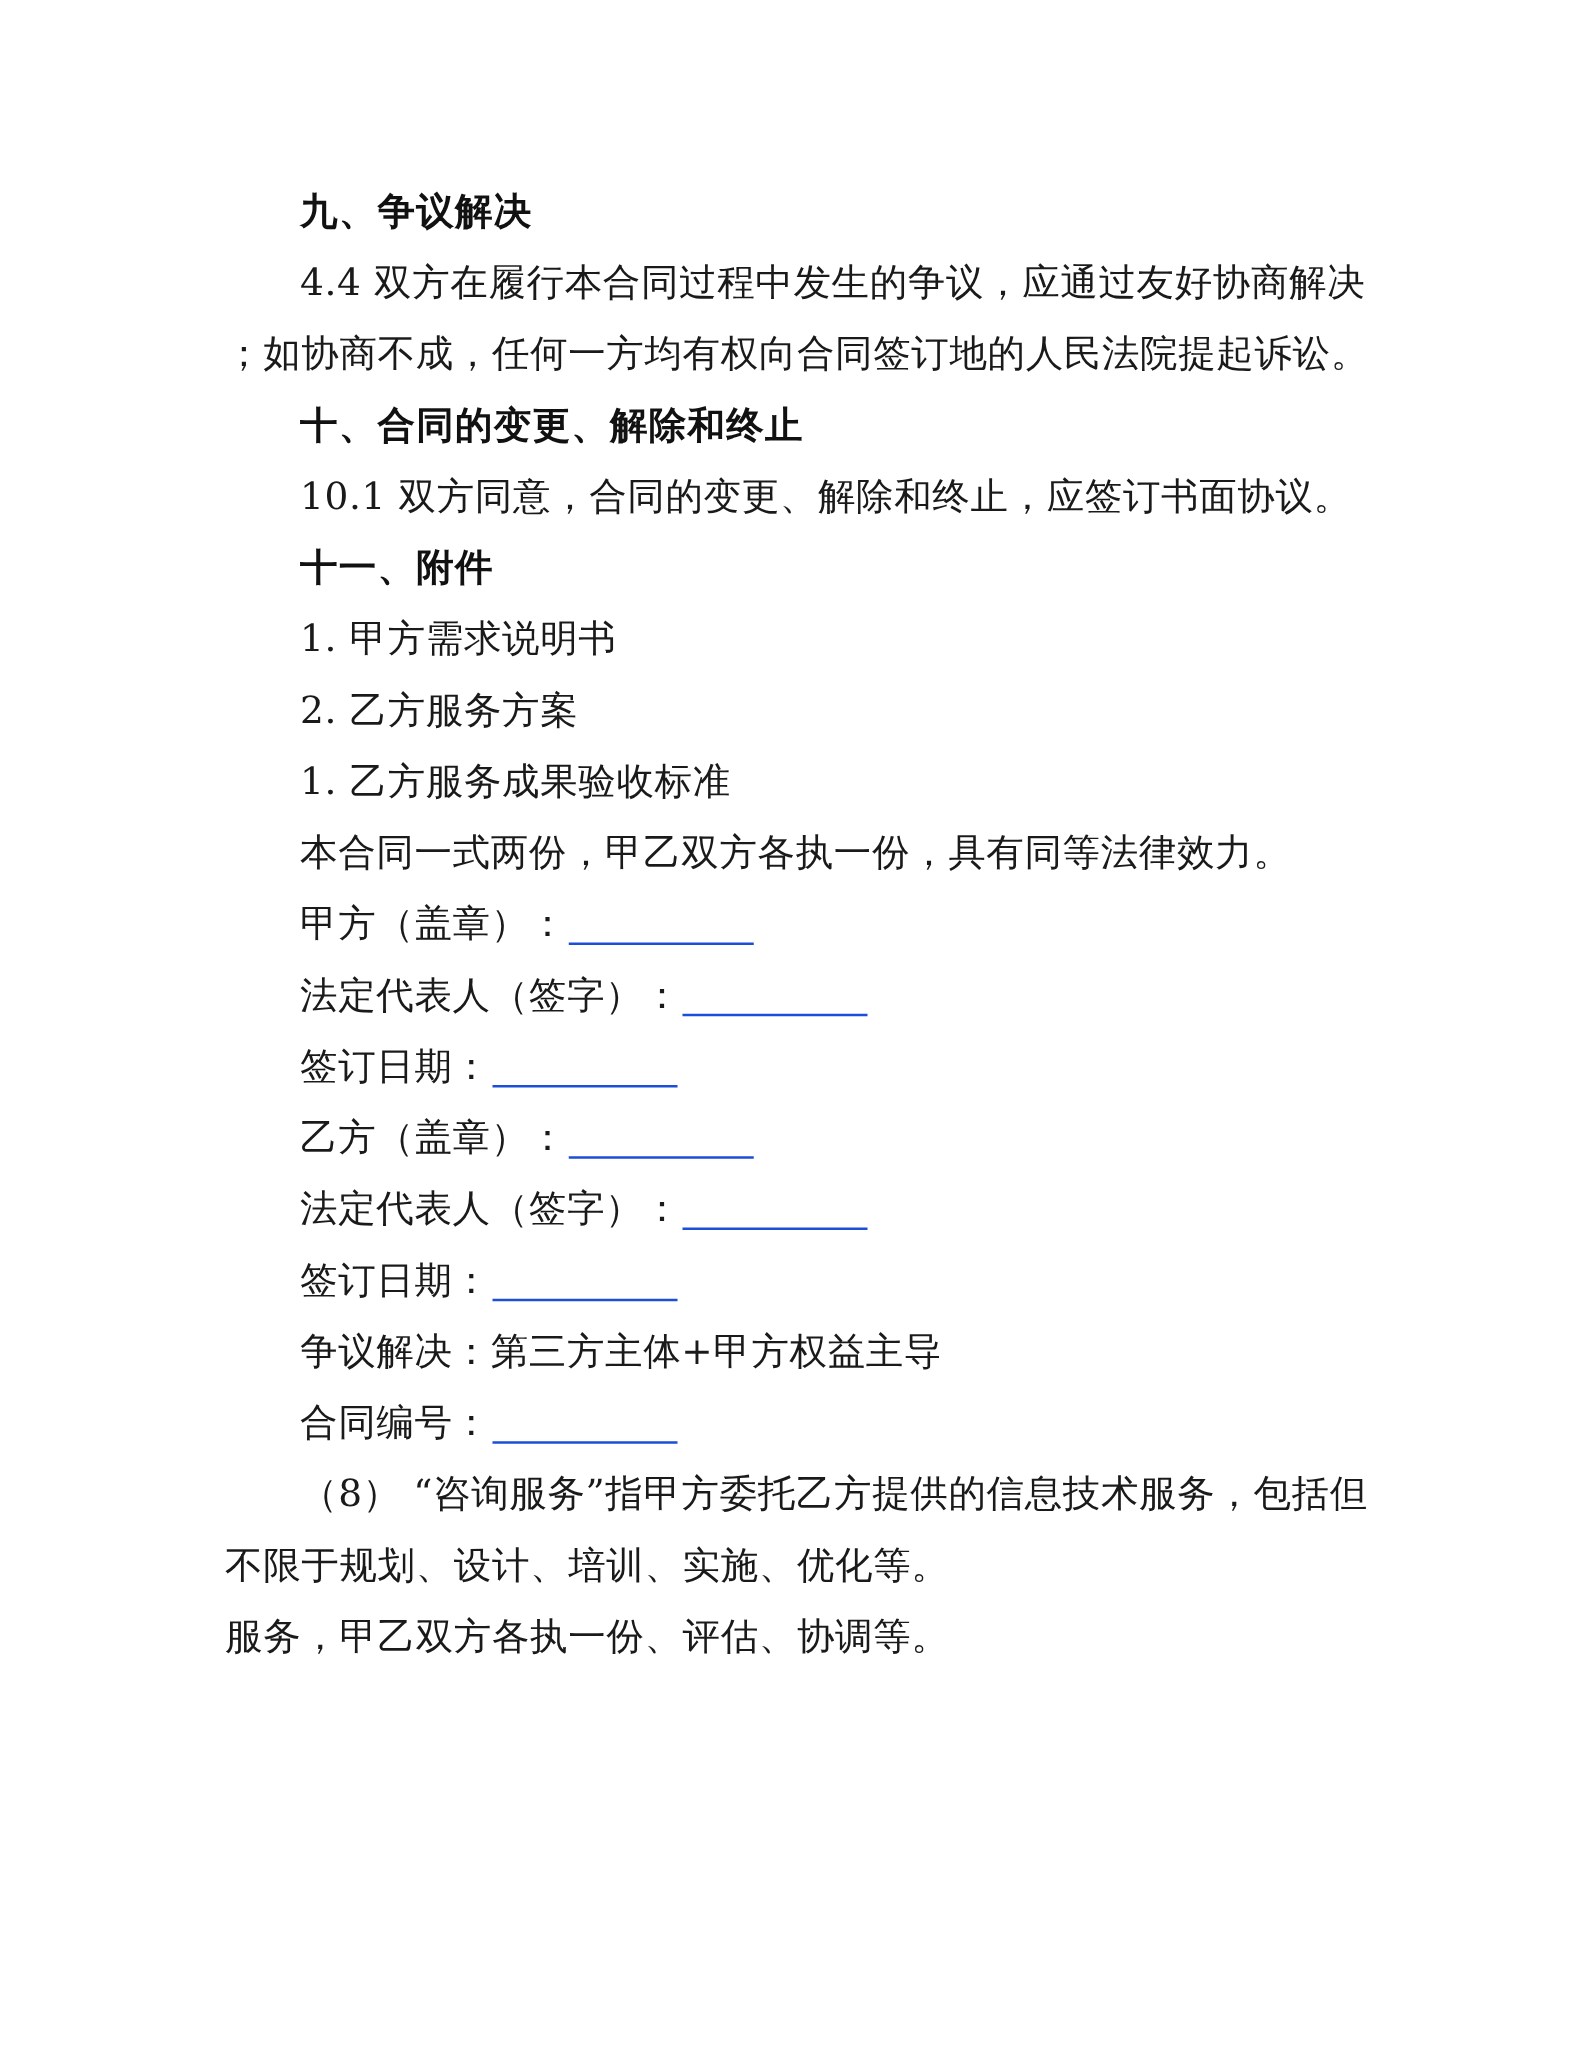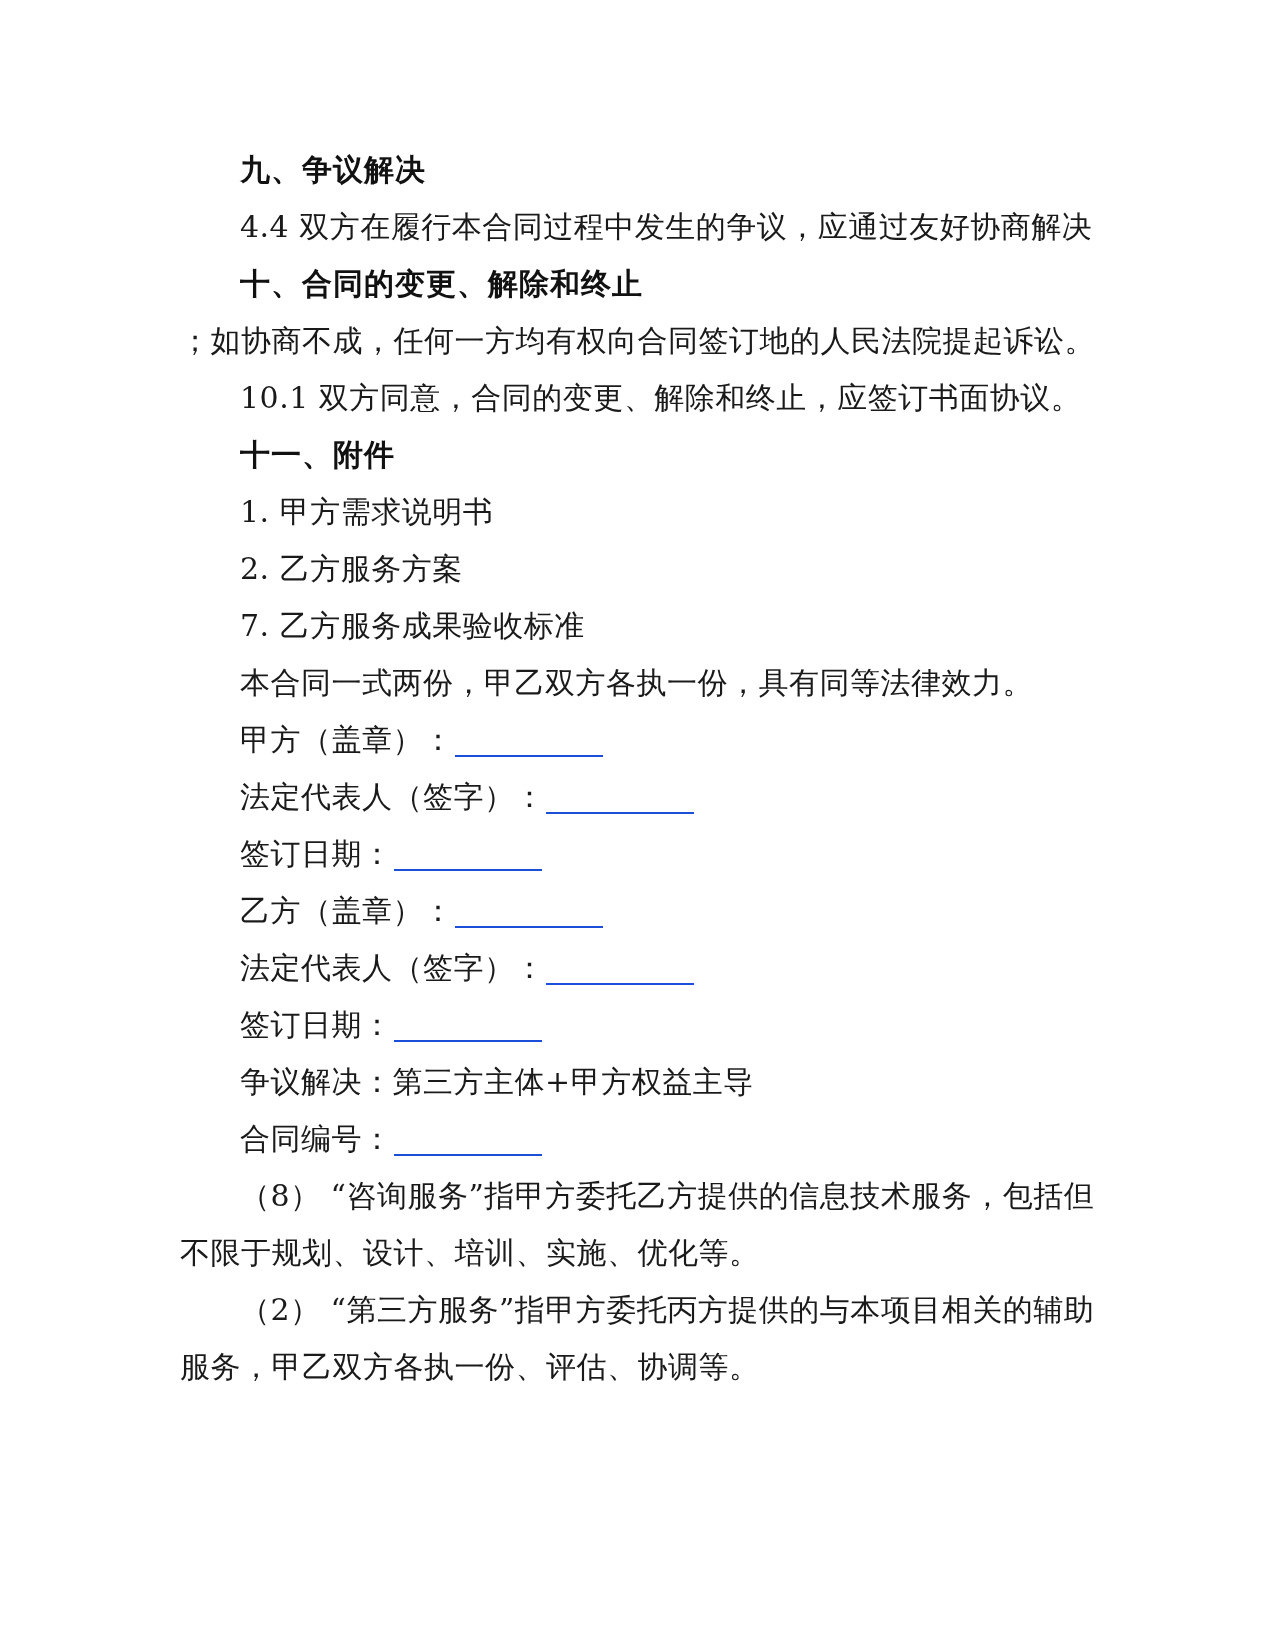--- a/index.html
+++ b/index.html
@@ -55,31 +55,31 @@
 </style>
 </head>
 <body>
 
 <div class="page">
   <div class="doc">
 
     <div class="line indent heading">九、争议解决</div>
 
     <div class="line indent">4.4 双方在履行本合同过程中发生的争议，应通过友好协商解决</div>
+    <div class="line">；如协商不成，任何一方均有权向合同签订地的人民法院提起诉讼。</div>
+
     <div class="line indent heading">十、合同的变更、解除和终止</div>
-
-    <div class="line">；如协商不成，任何一方均有权向合同签订地的人民法院提起诉讼。</div>
 
     <div class="line indent">10.1 双方同意，合同的变更、解除和终止，应签订书面协议。</div>
 
     <div class="line indent heading">十一、附件</div>
 
     <div class="line indent">1. 甲方需求说明书</div>
     <div class="line indent">2. 乙方服务方案</div>
-    <div class="line indent">7. 乙方服务成果验收标准</div>
+    <div class="line indent">1. 乙方服务成果验收标准</div>
 
     <div class="line indent">本合同一式两份，甲乙双方各执一份，具有同等法律效力。</div>
 
     <div class="line indent">
       <span>甲方（盖章）：</span><span class="blank">__________</span>
     </div>
 
     <div class="line indent">
       <span>法定代表人（签字）：</span><span class="blank">__________</span>
     </div>
@@ -103,17 +103,16 @@
     <div class="line indent">争议解决：第三方主体+甲方权益主导</div>
 
     <div class="line indent">
       <span>合同编号：</span><span class="blank">__________</span>
     </div>
 
 
     <div class="line indent">（8） “咨询服务”指甲方委托乙方提供的信息技术服务，包括但</div>
     <div class="line">不限于规划、设计、培训、实施、优化等。</div>
 
-    <div class="line indent">（2） “第三方服务”指甲方委托丙方提供的与本项目相关的辅助</div>
     <div class="line">服务，甲乙双方各执一份、评估、协调等。</div>
 
   </div>
 </div>
 
 </body></html>

